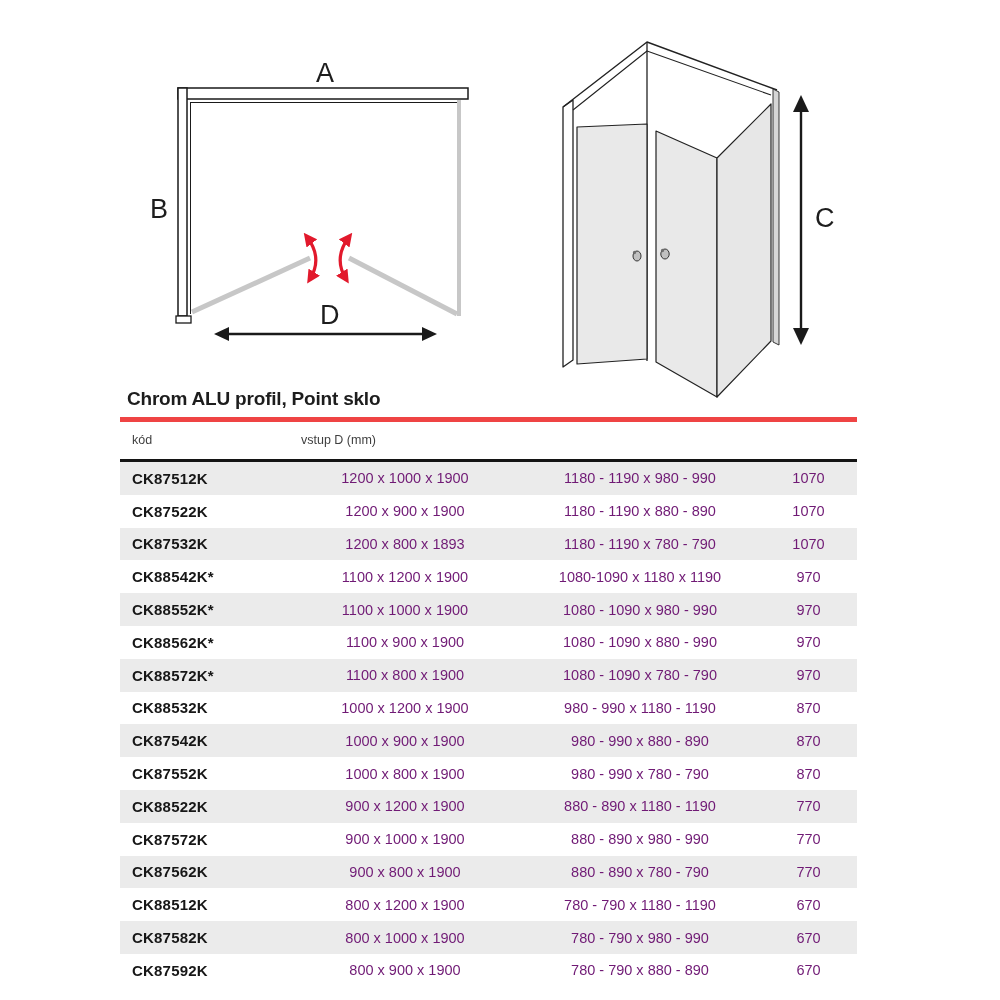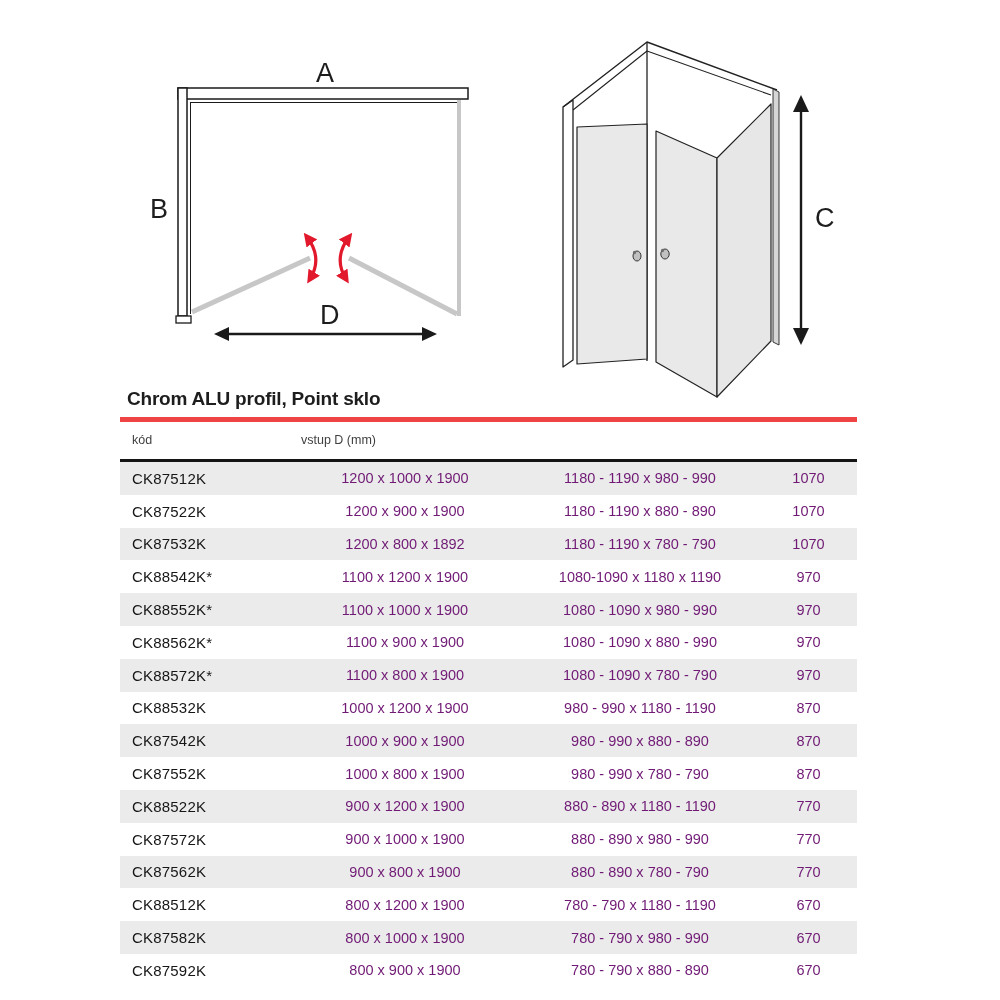--- a/index.html
+++ b/index.html
@@ -21,21 +21,21 @@
     display:flex;align-items:center;height:37px;
     border-bottom:3px solid #141414;
     font-size:12.5px;color:#3f3f3f;line-height:1.25;
   }
   .trow{display:flex;align-items:center;height:32.8px;}
   .tbody .trow:nth-child(odd){background:#ebebeb;}
   .c-code{width:170px;text-align:left;padding-left:12px;box-sizing:border-box;}
   .c-size{width:230px;text-align:center;}
   .c-adj{width:240px;text-align:center;}
   .c-entry{width:97px;text-align:center;}
-  .cell-code{font-weight:400;font-size:15px;color:#161616;letter-spacing:0.2px;}
+  .cell-code{font-weight:700;font-size:15px;color:#161616;letter-spacing:0.2px;}
   .cell-val{font-size:14.5px;color:#701a75;}
   .indent{}
   .dim-label{font-size:27px;fill:#1d1d1d;}
 </style>
 </head>
 <body>
 
 <svg id="diagram-svg" width="1000" height="400" viewBox="0 0 1000 400">
   <defs>
     <marker id="redhead" viewBox="0 0 10 10" refX="6" refY="5" markerWidth="4.2" markerHeight="4.2" orient="auto-start-reverse">
@@ -115,21 +115,21 @@
       <div class="c-entry cell-val">1070</div>
     </div>
     <div class="trow">
       <div class="c-code cell-code">CK87522K</div>
       <div class="c-size cell-val">1200 x 900 x 1900</div>
       <div class="c-adj cell-val">1180 - 1190 x 880 - 890</div>
       <div class="c-entry cell-val">1070</div>
     </div>
     <div class="trow">
       <div class="c-code cell-code">CK87532K</div>
-      <div class="c-size cell-val">1200 x 800 x 1892</div>
+      <div class="c-size cell-val">1200 x 800 x 1893</div>
       <div class="c-adj cell-val">1180 - 1190 x 780 - 790</div>
       <div class="c-entry cell-val">1070</div>
     </div>
     <div class="trow">
       <div class="c-code cell-code">CK88542K*</div>
       <div class="c-size cell-val">1100 x 1200 x 1900</div>
       <div class="c-adj cell-val">1080-1090 x 1180 x 1190</div>
       <div class="c-entry cell-val">970</div>
     </div>
     <div class="trow">

